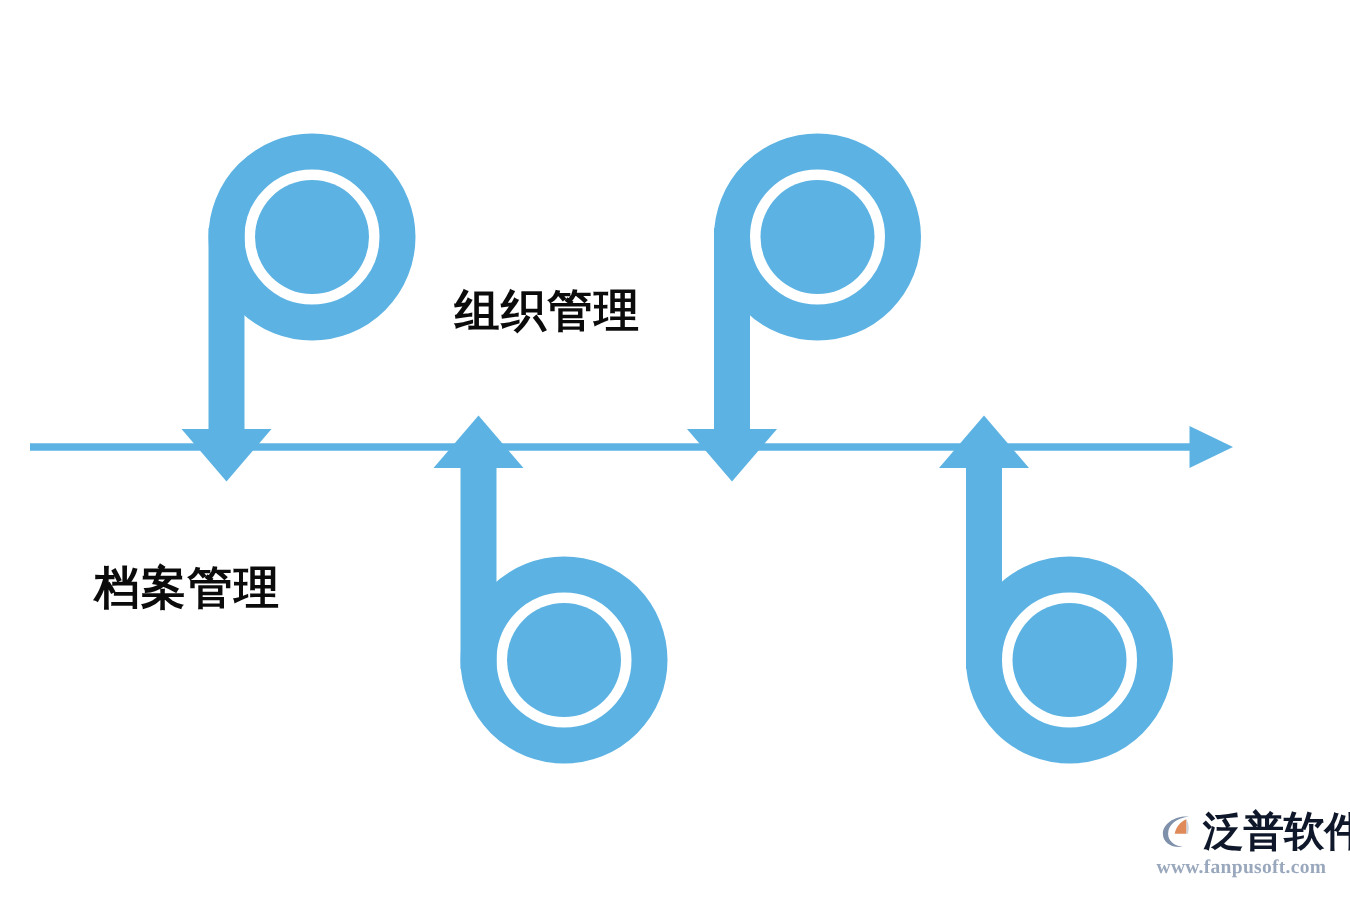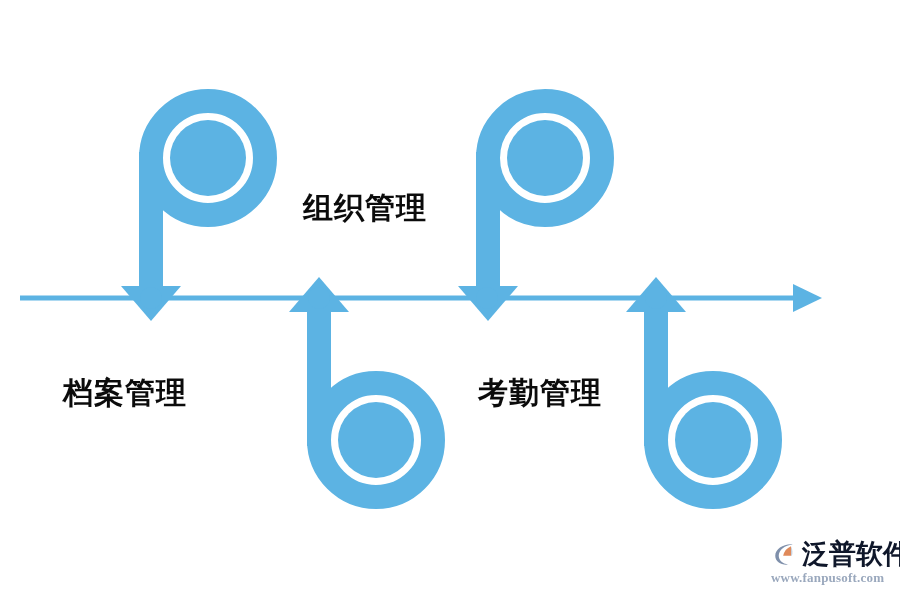--- a/index.html
+++ b/index.html
@@ -134,21 +134,20 @@
     <circle cx="319" cy="298" r="11" fill="#5cb3e3"></circle>
     <circle cx="487" cy="298" r="11" fill="#5cb3e3"></circle>
     <circle cx="656" cy="298" r="11" fill="#5cb3e3"></circle>
   </svg>
 
   <div class="node-label label-org">组织管理</div>
 
 
   <div class="node-label label-file">档案管理</div>
 
-  <div class="node-label label-attend">考勤管理</div>
 
   <div id="brand-watermark">
     <div class="brand-row">
       <svg class="brand-mark" viewBox="0 0 32 32" xmlns="http://www.w3.org/2000/svg">
         <path d="M26 5 C16 4 6 10 6 18 C6 25 13 29 21 28 C14 27 10 23 10 18 C10 11 17 6 26 5 Z" fill="#7f90ab"></path>
         <path d="M24 7 C19 9 16 13 15 18 L24 18 Z" fill="#e08a5a"></path>
         <path d="M24 7 C26 11 26 15 25 18 L24 18 Z" fill="#c9d2de"></path>
       </svg>
       <span class="brand-name">泛普软件</span>
     </div>

